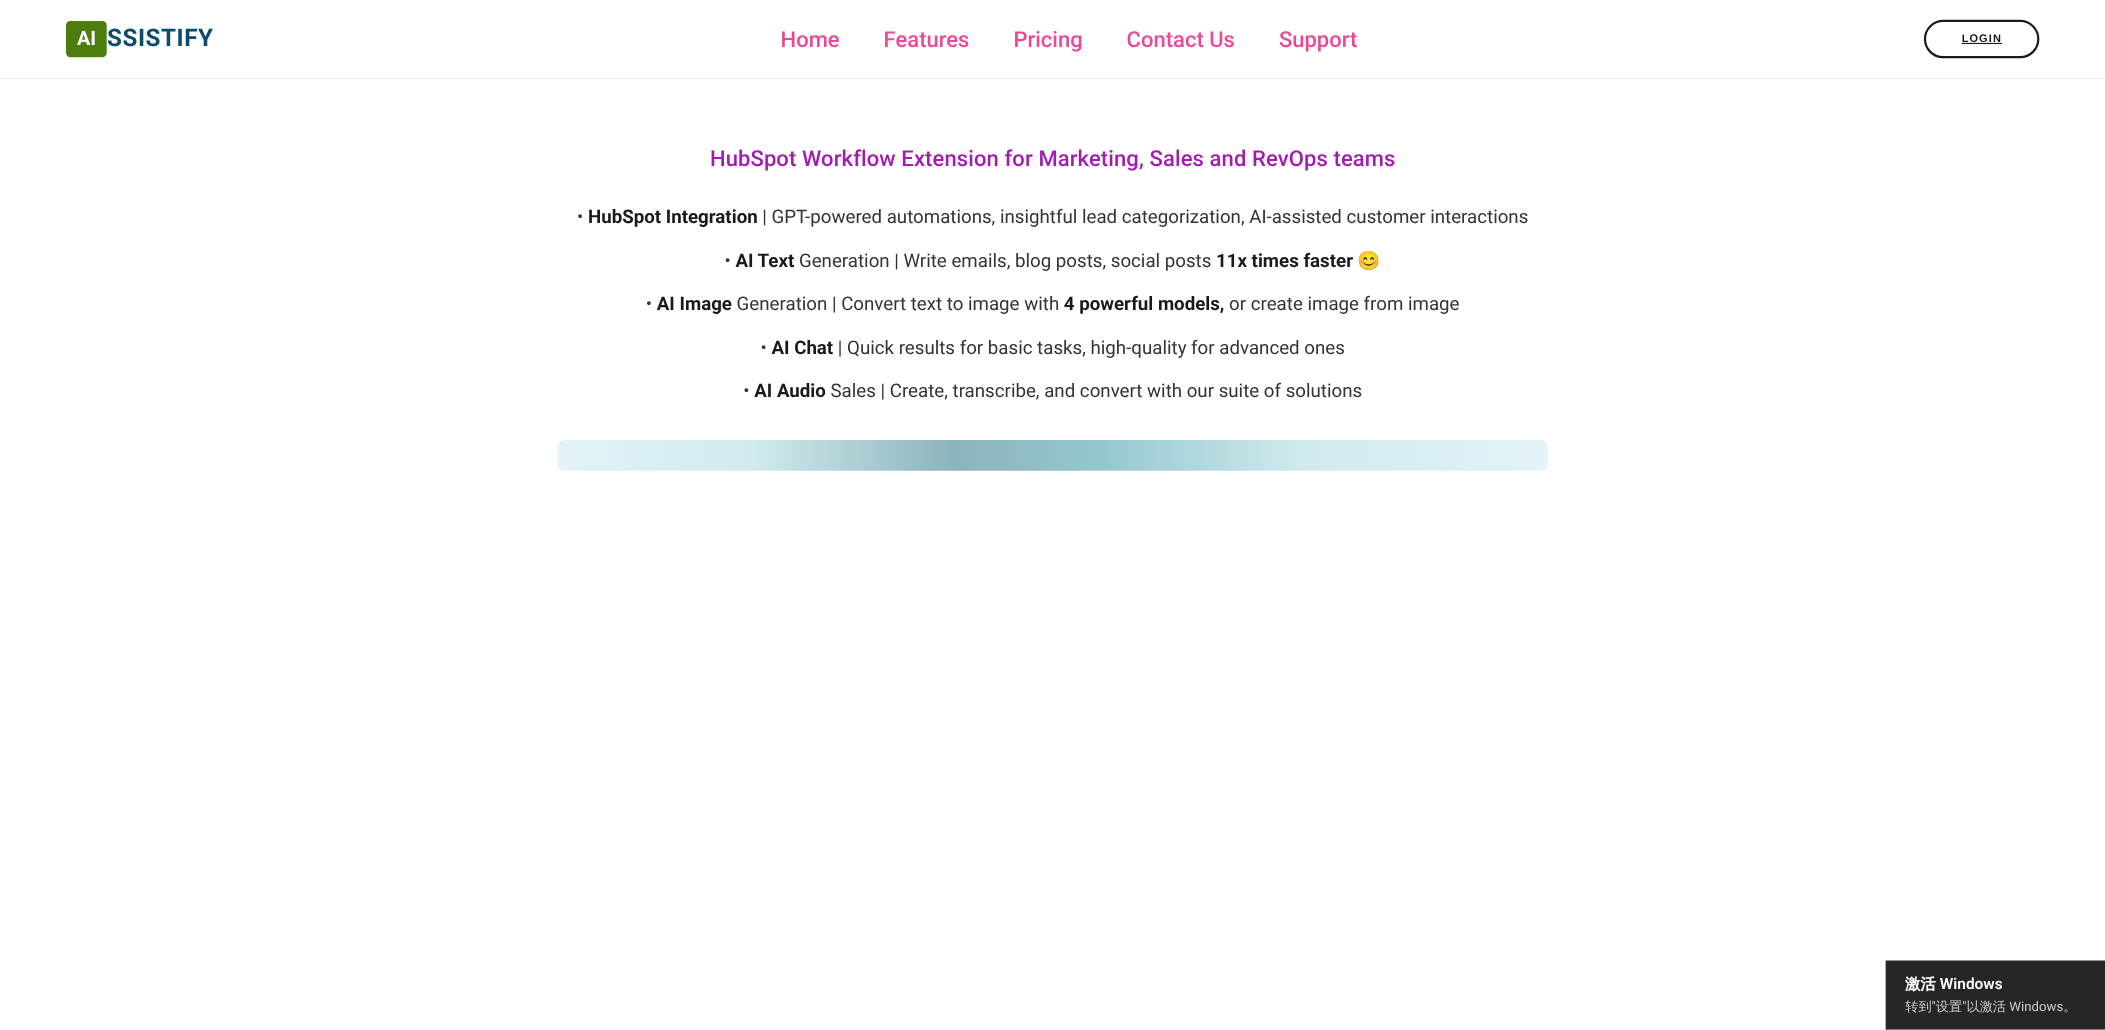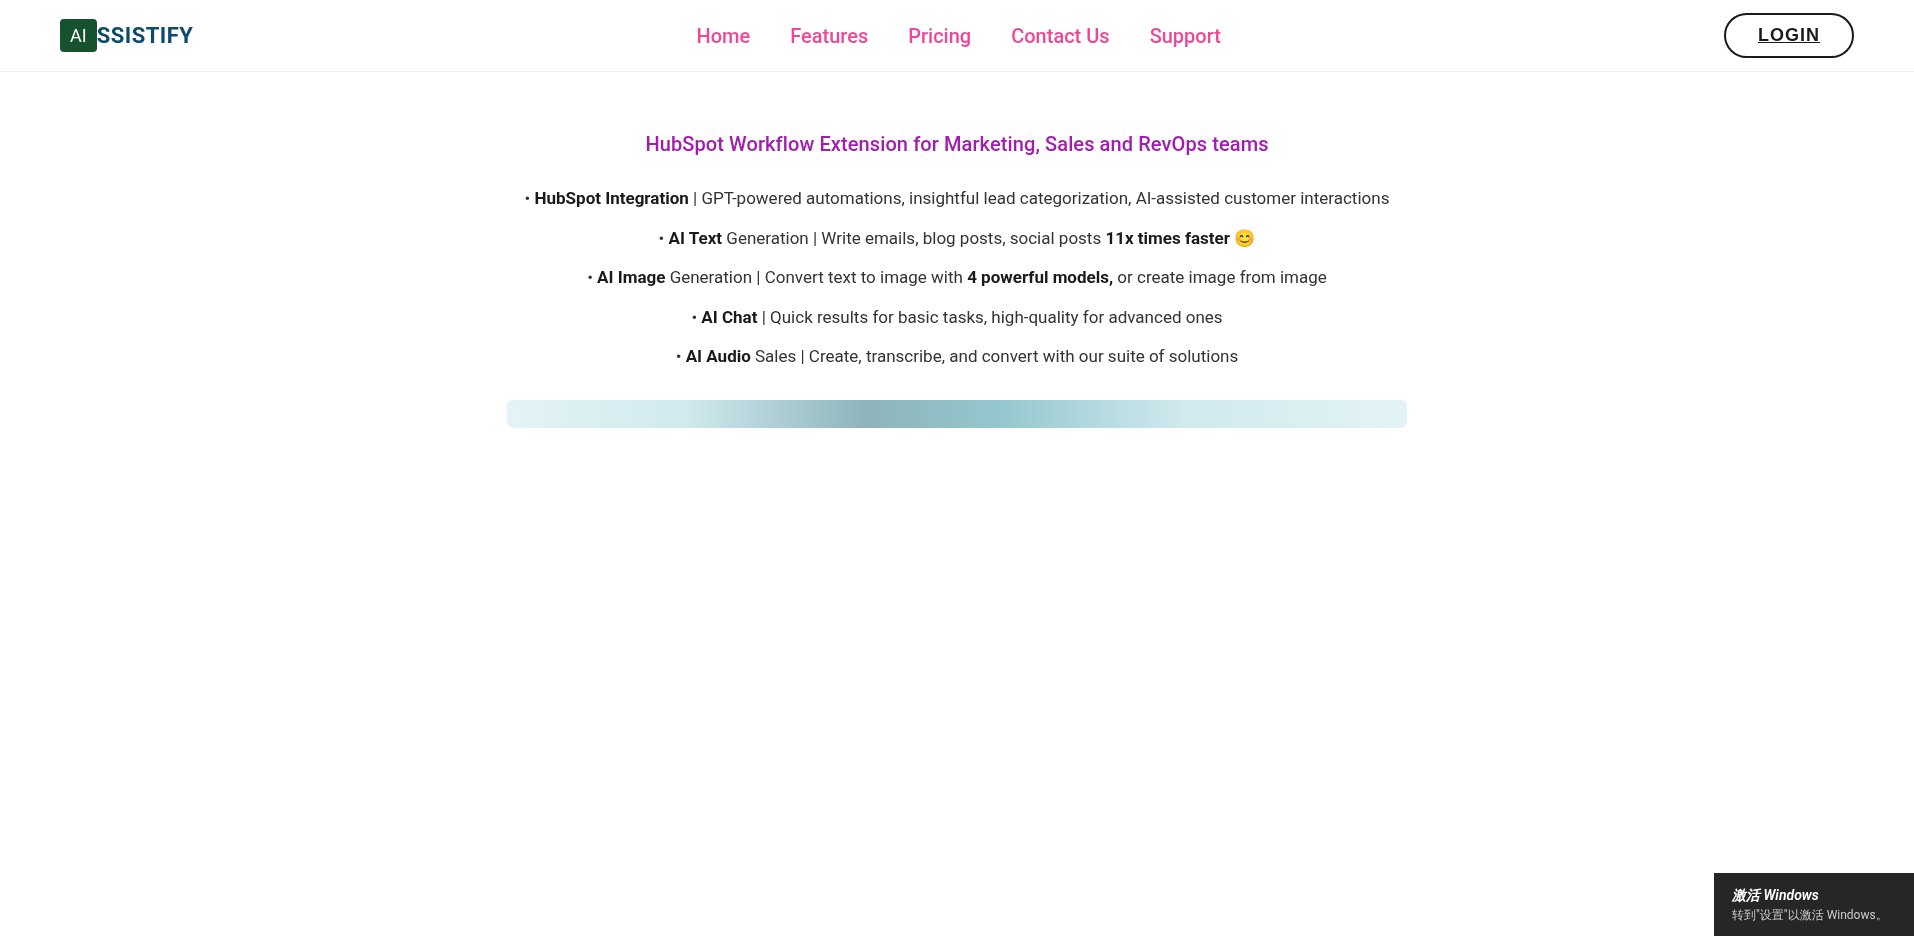--- a/index.html
+++ b/index.html
@@ -31,23 +31,23 @@
     }
 
     .nav-logo {
       display: flex;
       align-items: center;
       gap: 0;
       text-decoration: none;
     }
 
     .logo-box {
-      background: #14532d;
+      background: #4d7c0f;
       color: #ffffff;
-      font-weight: 400;
+      font-weight: 700;
       font-size: 18px;
       padding: 6px 10px;
       border-radius: 4px;
       letter-spacing: 0;
     }
 
     .logo-text {
       font-size: 22px;
       font-weight: 700;
       color: #0c4a6e;
@@ -66,21 +66,21 @@
       color: #ec4899;
       font-size: 20px;
       font-weight: 500;
       transition: color 0.2s;
     }
 
     .nav-login-btn {
       border: 2px solid #1a1a1a;
       background: transparent;
       color: #1a1a1a;
-      font-size: 18px;
+      font-size: 10px;
       font-weight: 600;
       padding: 10px 32px;
       border-radius: 30px;
       cursor: pointer;
       letter-spacing: 1px;
       transition: background 0.2s, color 0.2s;
       text-decoration: underline;
     }
 
     
@@ -165,21 +165,20 @@
       padding: 12px 18px;
       font-size: 13px;
       line-height: 1.5;
       z-index: 9999;
       min-width: 200px;
     }
 
     .windows-notice .title {
       font-size: 14px;
       font-weight: 600;
-      font-style: italic;
     }
 
     .windows-notice .subtitle {
       font-size: 12px;
       color: #cccccc;
     }
   </style>
 </head>
 <body>
 

